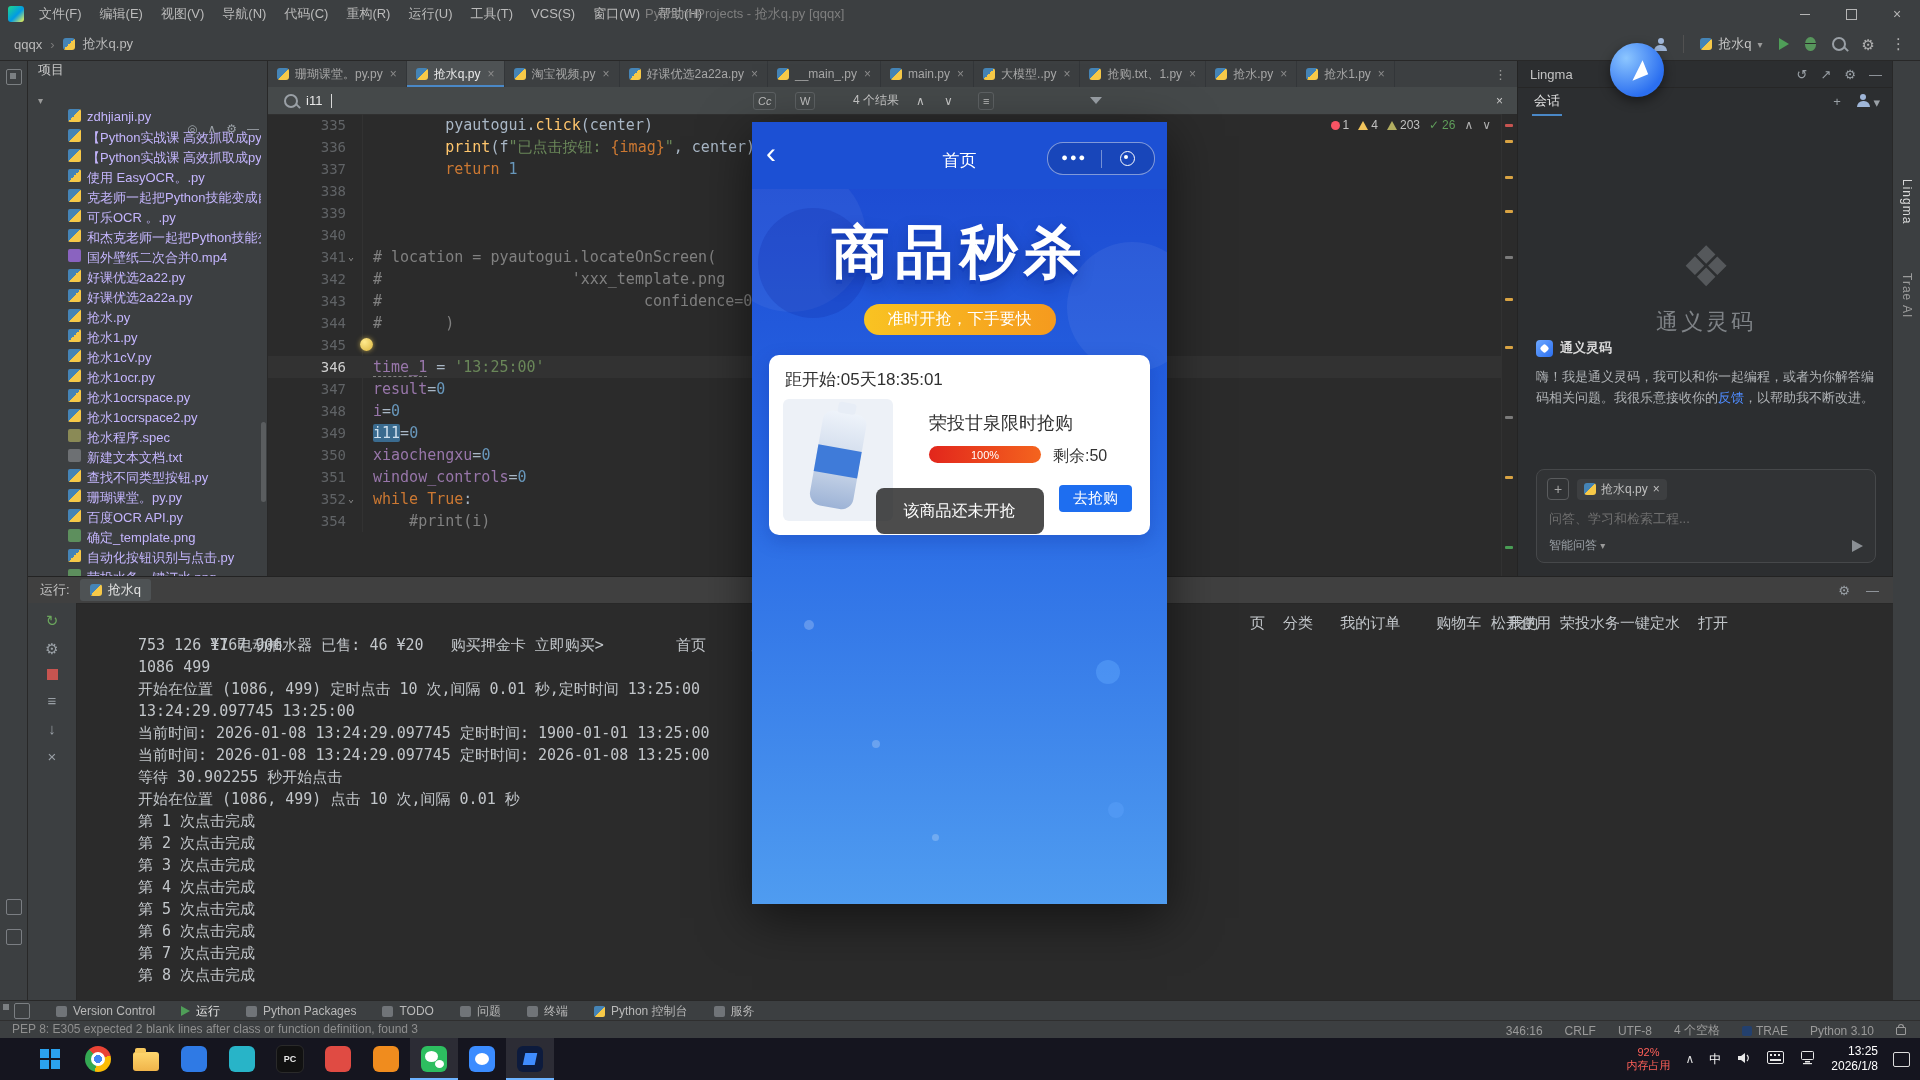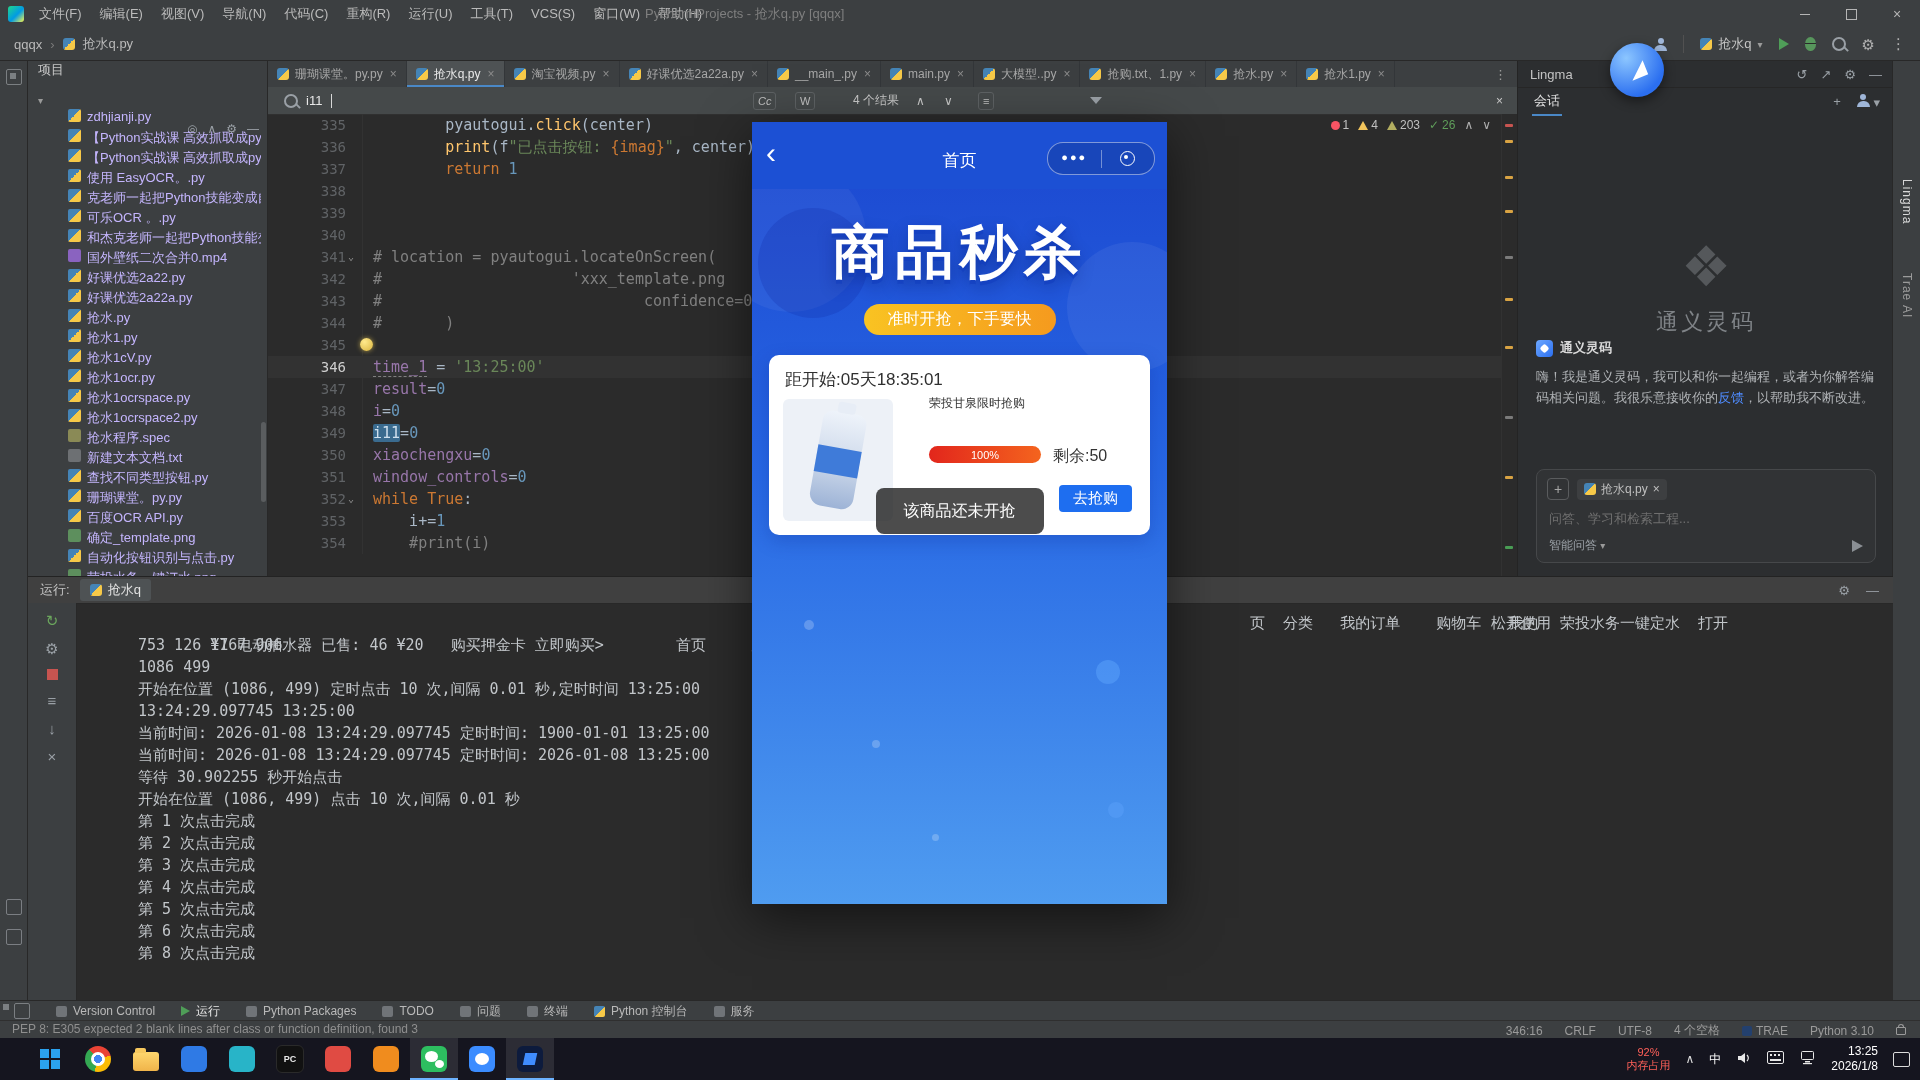--- a/index.html
+++ b/index.html
@@ -211,21 +211,21 @@
   #ma-hero{position:absolute;top:92px;left:0;right:0;text-align:center;font-size:58px;font-weight:900;color:#fff;letter-spacing:6px;
     text-shadow:0 4px 0 rgba(16,60,190,.55),0 7px 16px rgba(0,20,90,.45);}
   #ma-banner{position:absolute;top:182px;left:50%;transform:translateX(-50%);background:linear-gradient(90deg,#f9c322,#f59a1e);
     color:#fff;font-size:16px;padding:5px 24px;border-radius:999px;white-space:nowrap;}
   #ma-card{position:absolute;left:17px;top:233px;width:381px;height:180px;background:#fff;border-radius:10px;box-shadow:0 6px 18px rgba(10,40,140,.25);}
   #ma-countdown{position:absolute;left:16px;top:13px;color:#2f2f2f;font-size:17px;}
   #ma-img{position:absolute;left:14px;top:44px;width:110px;height:122px;background:#edf1f7;border-radius:6px;display:flex;align-items:center;justify-content:center;}
   .bottle{width:44px;height:96px;background:linear-gradient(180deg,#eef3fa 0%,#ccd8ea 55%,#9db3d6 100%);border-radius:10px 10px 12px 12px;position:relative;transform:rotate(10deg);}
   .bottle::before{content:"";position:absolute;left:13px;top:-10px;width:18px;height:11px;background:#e7edf6;border-radius:3px;}
   .bottle::after{content:"";position:absolute;left:0;right:0;top:36px;height:27px;background:#3f7bd9;}
-  #ma-name{position:absolute;left:160px;top:40px;color:#333;font-size:12px;}
+  #ma-name{position:absolute;left:160px;top:56px;color:#333;font-size:18px;}
   #ma-progress{position:absolute;left:160px;top:91px;width:112px;height:17px;border-radius:9px;background:linear-gradient(90deg,#e2261c,#f4641e);
     color:#fff;font-size:11px;display:flex;align-items:center;justify-content:center;}
   #ma-stock{position:absolute;left:284px;top:91px;color:#333;font-size:16px;}
   #ma-buy{position:absolute;right:18px;top:130px;background:#1e6ef0;color:#fff;font-size:15px;padding:4px 14px;border-radius:4px;}
   #ma-toast{position:absolute;left:50%;transform:translateX(-50%);top:366px;background:rgba(25,25,25,.78);color:#fff;font-size:16px;
     line-height:46px;height:46px;padding:0 28px;border-radius:8px;white-space:nowrap;z-index:5;}
   .bubble{position:absolute;border-radius:50%;background:rgba(255,255,255,.22);}
 </style>
 </head>
 <body>
@@ -550,24 +550,20 @@
             <span class="lc"><span class="tk-v">xiaochengxu</span><span class="tk-p">=</span><span class="tk-n">0</span></span>
           </div>
           <div class="crow">
             <span class="ln">351</span>
             <span class="lc"><span class="tk-v">window_controls</span><span class="tk-p">=</span><span class="tk-n">0</span></span>
           </div>
           <div class="crow">
             <span class="ln">352</span>
             <span class="fold">⌄</span>
             <span class="lc"><span class="tk-k">while </span><span class="tk-k">True</span><span class="tk-p">:</span></span>
-          </div>
-          <div class="crow">
-            <span class="ln">353</span>
-            <span class="lc"><span class="tk-p">    i+=</span><span class="tk-n">1</span></span>
           </div>
           <div class="crow">
             <span class="ln">354</span>
             <span class="lc"><span class="tk-c">    #print(i)</span></span>
           </div>
         </div>
     </div>
     <div id="inspections">
       <span class="insp">
           <span class="insp-dot"></span>
@@ -686,20 +682,21 @@
           <div class="cline">当前时间: 2026-01-08 13:24:29.097745 定时时间: 1900-01-01 13:25:00</div>
           <div class="cline">当前时间: 2026-01-08 13:24:29.097745 定时时间: 2026-01-08 13:25:00</div>
           <div class="cline">等待 30.902255 秒开始点击</div>
           <div class="cline">开始在位置 (1086, 499) 点击 10 次,间隔 0.01 秒</div>
           <div class="cline">第 1 次点击完成</div>
           <div class="cline">第 2 次点击完成</div>
           <div class="cline">第 3 次点击完成</div>
           <div class="cline">第 4 次点击完成</div>
           <div class="cline">第 5 次点击完成</div>
           <div class="cline">第 6 次点击完成</div>
+          <div class="cline">第 7 次点击完成</div>
           <div class="cline">第 8 次点击完成</div>
         </div>
     </div>
   </div>
 
   <div id="toolwin-bar">
     <span class="strip-ic grid" style="position:static;"></span>
     <div id="toolwin-items" style="display:flex;gap:26px;align-items:center;">
         <div class="tw-item">
           <span class="twi twi-vcs"></span>

